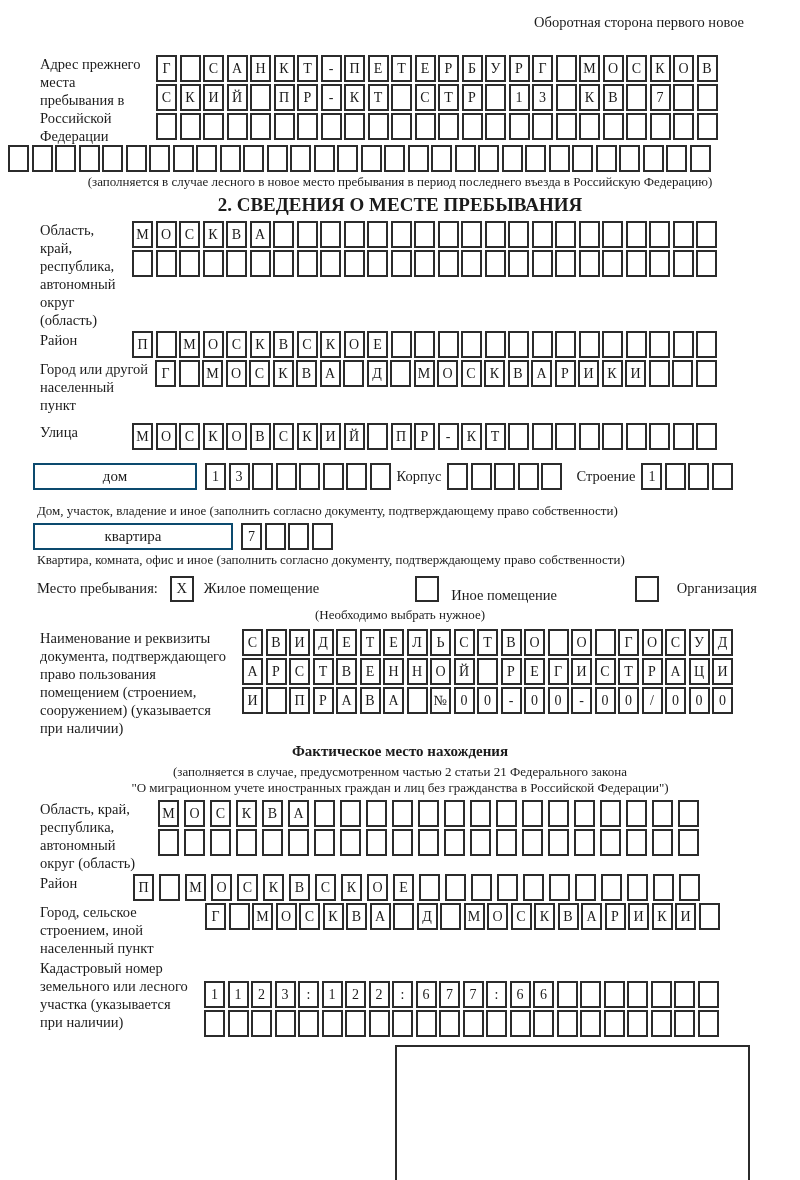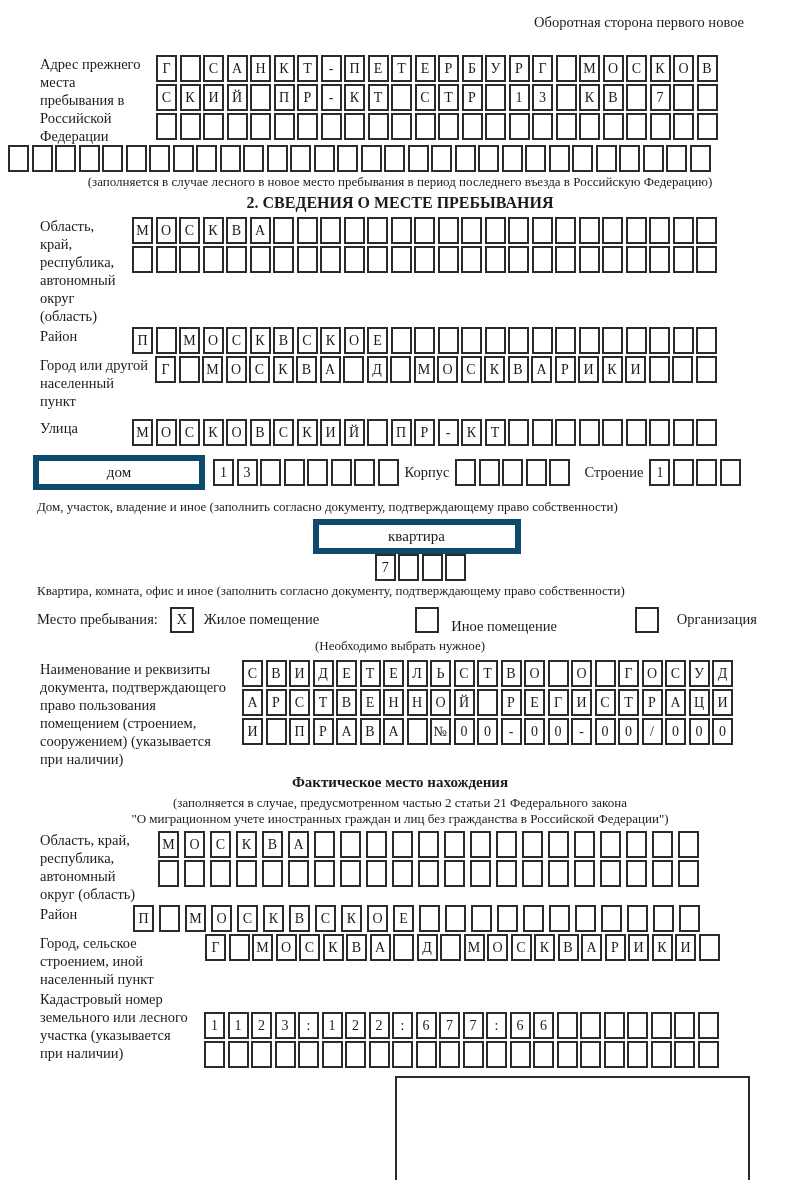--- a/index.html
+++ b/index.html
@@ -18,24 +18,24 @@
   }
   .fact .r{ gap:5px; }
   .fact .r.tight{ gap:2.5px; }
   
   .blk{ display:flex; align-items:flex-start; margin-left:40px; }
   .lbl{ font-size:14.5px; line-height:18px; flex:0 0 auto; }
   .rows{ flex:0 0 auto; }
   .caption{ font-size:13px; line-height:16px; }
   .cap-c{ text-align:center; }
   .cap-l{ margin-left:37px; }
-  .sec-title{ text-align:center; font-weight:bold; font-size:16px; margin:4px 0 5px 0; }
+  .sec-title{ text-align:center; font-weight:bold; font-size:19px; margin:4px 0 5px 0; }
   .fact-title{ text-align:center; font-weight:bold; font-size:15px; margin:6px 0 4px 0; }
   .wbox{
-    border:6px solid #0c4a6e; height:23px; display:inline-flex;
+    border:2px solid #0c4a6e; height:23px; display:inline-flex;
     align-items:center; justify-content:center; font-size:15px; flex:0 0 auto;
   }
   .inline-row{ display:flex; align-items:center; margin-left:33px; margin-bottom:2px; }
   .inline-lab{ font-size:14.5px; margin:16px 6px; }
   .chk{
     width:20px;height:22px;border:2px solid #2b2b2b;display:inline-flex;
     align-items:center;justify-content:center;font-size:14.5px;flex:0 0 auto;
   }
   .chk-row{ display:flex; align-items:center; margin-left:37px; margin-top:5px; }
   .chk-row .txt{ font-size:14.5px; }
@@ -347,21 +347,21 @@
   <span class="inline-lab" style="margin-left:14px;">Строение</span>
   <div class="r" style="margin:0;">
       <span class="cell">1</span>
       <span class="cell"></span>
       <span class="cell"></span>
       <span class="cell"></span>
     </div>
 </div>
 <div class="caption cap-l">Дом, участок, владение и иное (заполнить согласно документу, подтверждающему право собственности)</div>
 
-<div class="inline-row" style="margin-top:4px;flex-direction:column;">
+<div class="inline-row" style="margin-top:4px;">
   <div class="wbox" style="width:196px;">квартира</div>
   <div class="r" style="margin:0 0 0 8px;">
       <span class="cell">7</span>
       <span class="cell"></span>
       <span class="cell"></span>
       <span class="cell"></span>
     </div>
 </div>
 <div class="caption cap-l">Квартира, комната, офис и иное (заполнить согласно документу, подтверждающему право собственности)</div>
 

